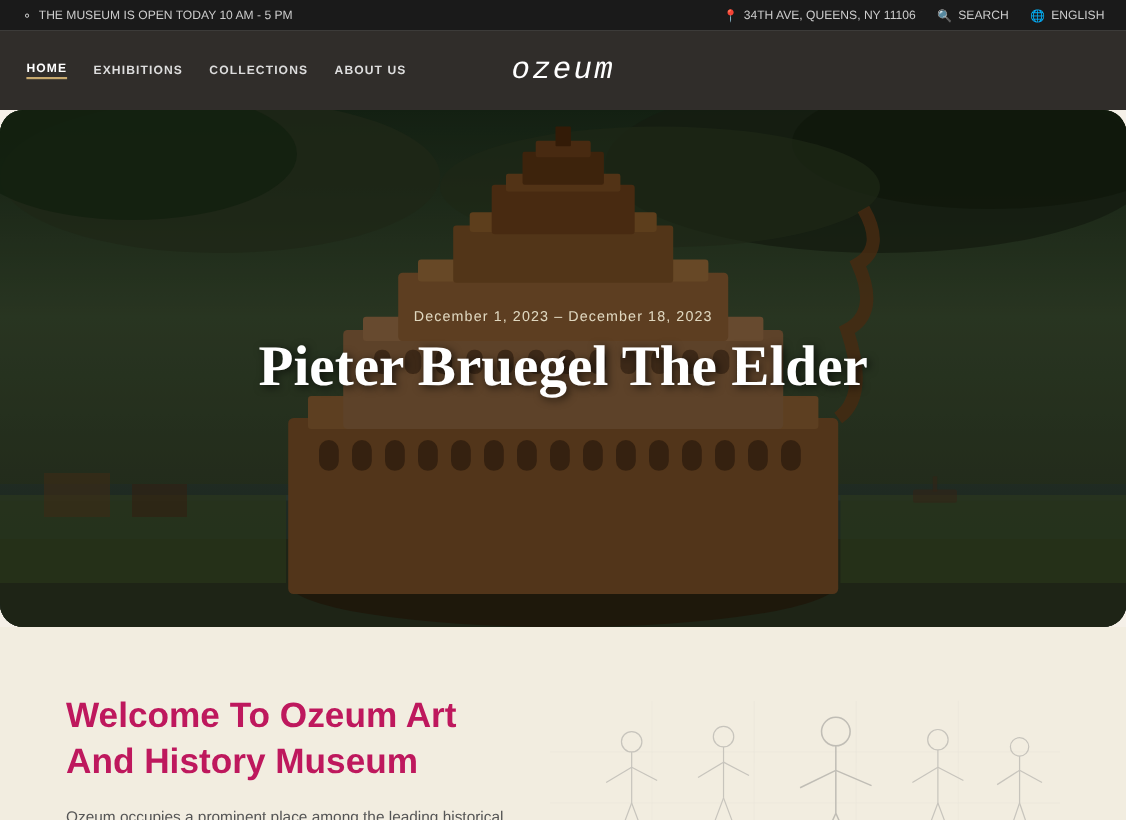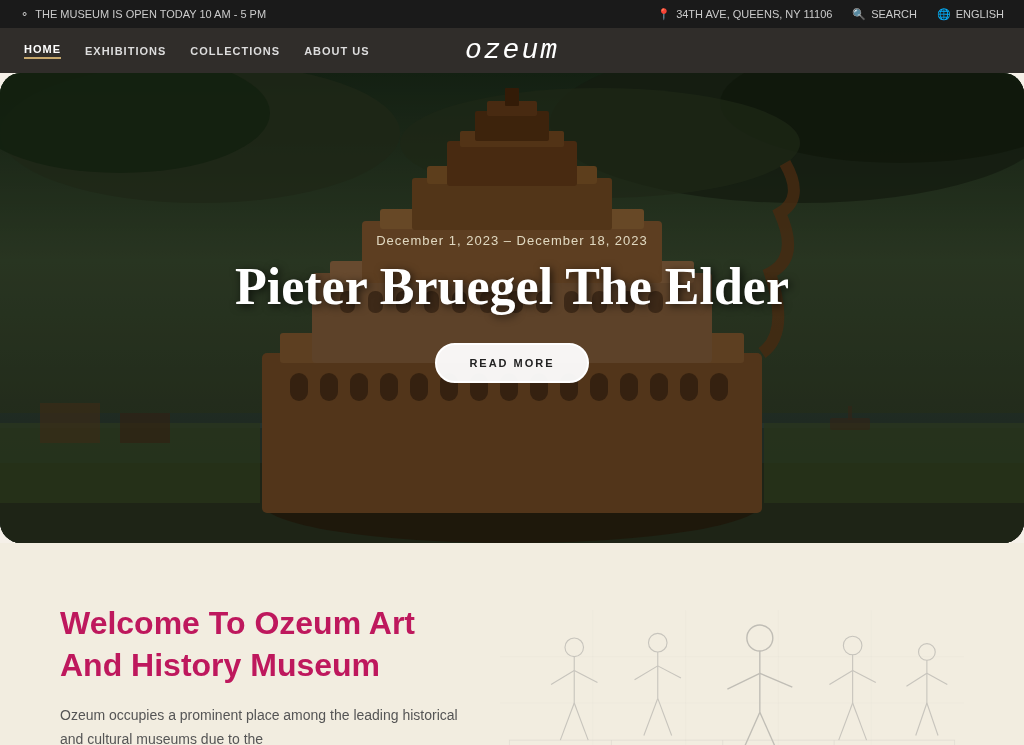--- a/index.html
+++ b/index.html
@@ -17,21 +17,21 @@
       justify-content: space-between;
       font-family: Arial, sans-serif;
     }
     .top-bar-left { display: flex; align-items: center; gap: 6px; }
     .top-bar-right { display: flex; align-items: center; gap: 20px; }
     .top-bar-item { display: flex; align-items: center; gap: 5px; }
 
     
     nav {
       background: rgba(30, 28, 25, 0.92);
-      height: 45px;
+      height: 72px;
       display: flex;
       align-items: center;
       justify-content: space-between;
       padding: 0 24px;
       position: relative;
       z-index: 10;
     }
     .nav-left { display: flex; align-items: center; gap: 24px; }
     .nav-right { display: flex; align-items: center; gap: 24px; }
     .nav-logo {
@@ -296,21 +296,20 @@
 
     <rect x="830" y="345" width="40" height="12" rx="2" fill="#4a3020" opacity="0.6"></rect>
     <rect x="848" y="333" width="4" height="14" fill="#4a3020" opacity="0.6"></rect>
 
     <rect width="1024" height="470" fill="rgba(10,15,5,0.35)"></rect>
   </svg>
 
   <div class="hero-content">
     <p class="hero-dates">December 1, 2023 – December 18, 2023</p>
     <h1 class="hero-title">Pieter Bruegel The Elder</h1>
-    <button class="hero-btn">READ MORE</button>
   </div>
 </section>
 
 <section class="welcome-section">
   <div class="welcome-text">
     <h2 class="welcome-title">Welcome To Ozeum Art And History Museum</h2>
     <p class="welcome-desc">Ozeum occupies a prominent place among the leading historical and cultural museums due to the</p>
   </div>
   <div class="welcome-image">
     

